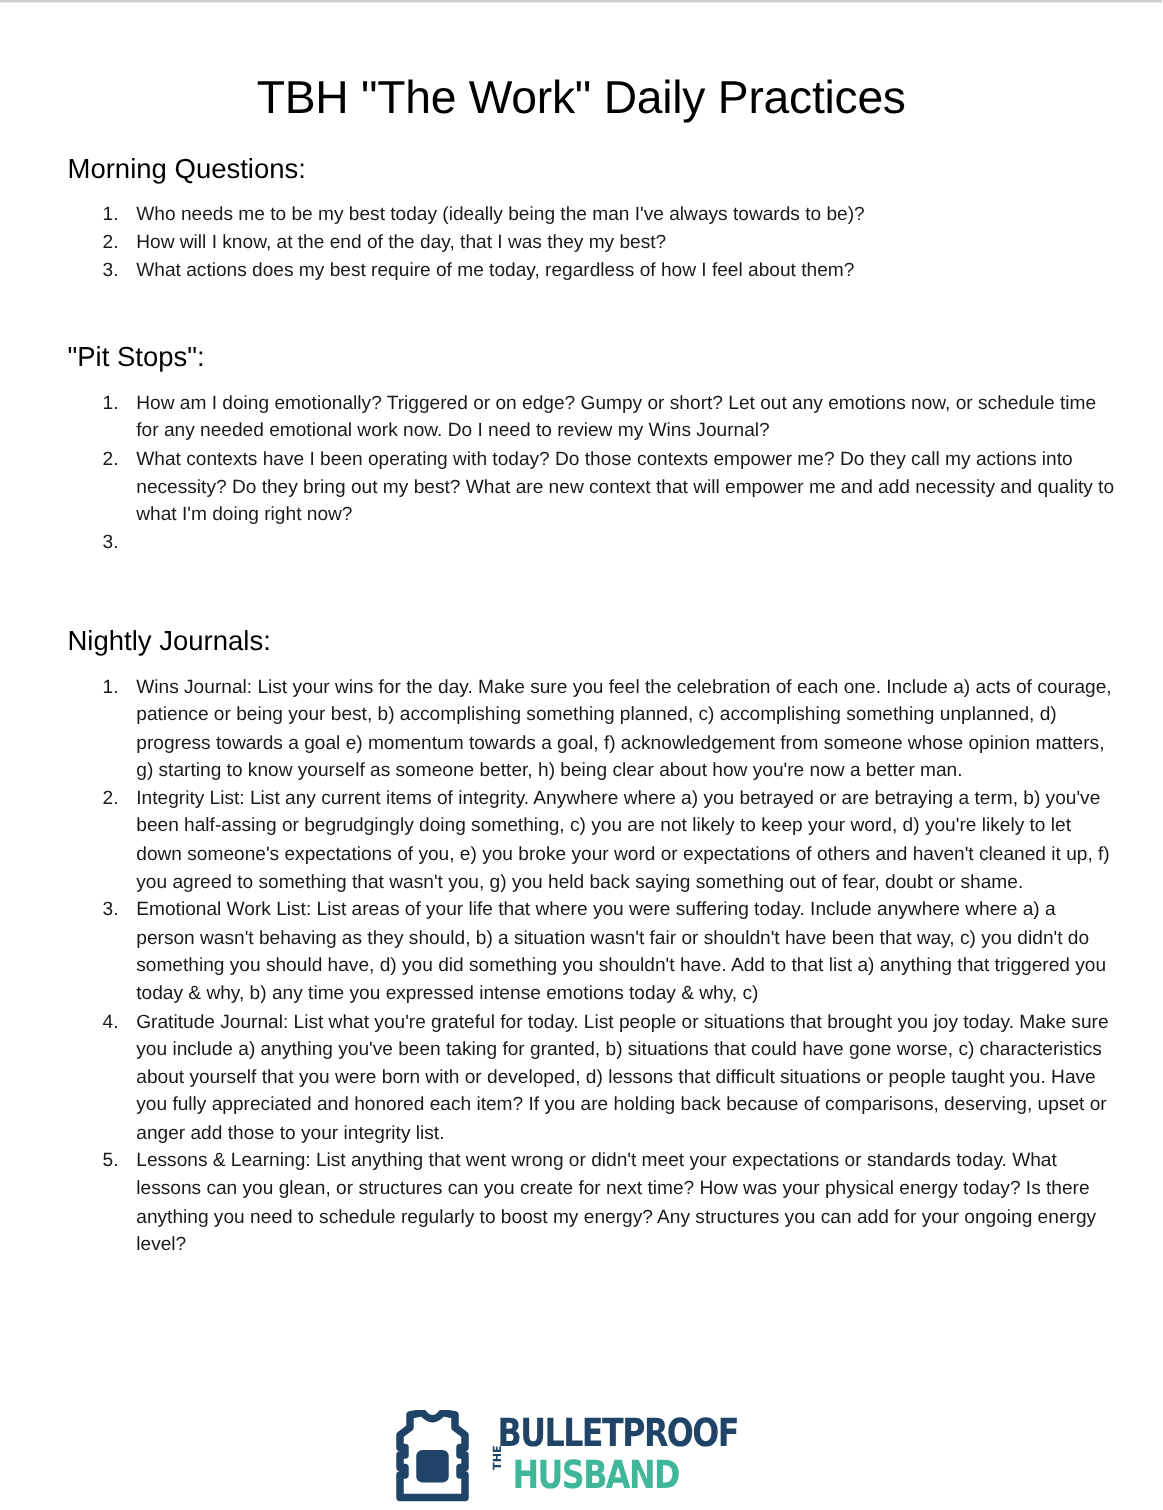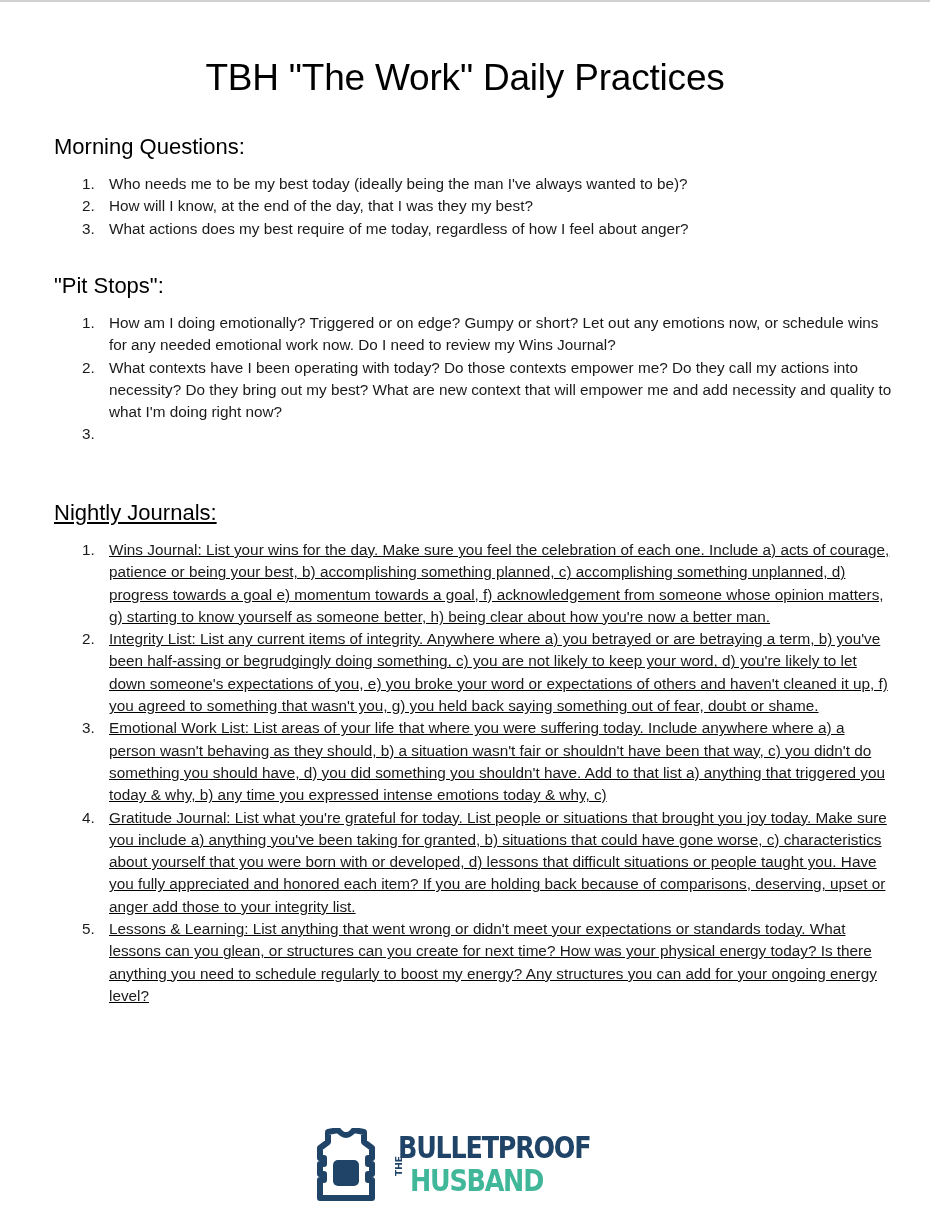--- a/index.html
+++ b/index.html
@@ -115,39 +115,39 @@
       white-space: nowrap;
     }
   </style>
 </head>
 <body>
 
 <div class="top-border"></div>
 
 <h1 class="title">TBH "The Work" Daily Practices</h1>
 
-<div class="section" style="top:133px;">
+<div class="section" style="top:121px;">
   <h2>Morning Questions:</h2>
   <ol style="margin-top:12px;">
-    <li><span class="num">1.</span><span>Who needs me to be my best today (ideally being the man I've always wanted to be)?</span></li>
+    <li><span class="num">1.</span><span>Who needs me to be my best today (ideally being the man I've always towards to be)?</span></li>
     <li><span class="num">2.</span><span>How will I know, at the end of the day, that I was they my best?</span></li>
-    <li><span class="num">3.</span><span>What actions does my best require of me today, regardless of how I feel about anger?</span></li>
+    <li><span class="num">3.</span><span>What actions does my best require of me today, regardless of how I feel about them?</span></li>
   </ol>
 </div>
 
 <div class="section" style="top:272px;">
   <h2>"Pit Stops":</h2>
   <ol style="margin-top:12px;">
-    <li><span class="num">1.</span><span>How am I doing emotionally?  Triggered or on edge?  Gumpy or short?  Let out any emotions now, or schedule wins for any needed emotional work now. Do I need to review my Wins Journal?</span></li>
+    <li><span class="num">1.</span><span>How am I doing emotionally?  Triggered or on edge?  Gumpy or short?  Let out any emotions now, or schedule time for any needed emotional work now. Do I need to review my Wins Journal?</span></li>
     <li><span class="num">2.</span><span>What contexts have I been operating with today?  Do those contexts empower me?  Do they call my actions into necessity?  Do they bring out my best? What are new context that will empower me and add necessity and quality to what I'm doing right now?</span></li>
     <li><span class="num">3.</span></li>
   </ol>
 </div>
 
-<div class="section" style="top:499px;text-decoration:underline;">
+<div class="section" style="top:499px;">
   <h2>Nightly Journals:</h2>
   <ol style="margin-top:12px;">
     <li><span class="num">1.</span><span>Wins Journal: List your wins for the day. Make sure you feel the celebration of each one. Include a) acts of courage, patience or being your best, b) accomplishing something planned, c) accomplishing something unplanned, d) progress towards a goal e) momentum towards a goal, f) acknowledgement from someone whose opinion matters, g) starting to know yourself as someone better, h) being clear about how you're now a better man.</span></li>
     <li><span class="num">2.</span><span>Integrity List: List any current items of integrity. Anywhere where a) you betrayed or are betraying a term, b) you've been half-assing or begrudgingly doing something, c) you are not likely to keep your word, d) you're likely to let down someone's expectations of you, e) you broke your word or expectations of others and haven't cleaned it up, f) you agreed to something that wasn't you, g) you held back saying something out of fear, doubt or shame.</span></li>
     <li><span class="num">3.</span><span>Emotional Work List: List areas of your life that where you were suffering today. Include anywhere where a) a person wasn't behaving as they should, b) a situation wasn't fair or shouldn't have been that way, c) you didn't do something you should have, d) you did something you shouldn't have.  Add to that list a) anything that triggered you today &amp; why, b) any time you expressed intense emotions today &amp; why, c)</span></li>
     <li><span class="num">4.</span><span>Gratitude Journal: List what you're grateful for today. List people or situations that brought you joy today. Make sure you include a) anything you've been taking for granted, b) situations that could have gone worse, c) characteristics about yourself that you were born with or developed, d) lessons that difficult situations or people taught you.  Have you fully appreciated and honored each item? If you are holding back because of comparisons, deserving, upset or anger add those to your integrity list.</span></li>
     <li><span class="num">5.</span><span>Lessons &amp; Learning: List anything that went wrong or didn't meet your expectations or standards today. What lessons can you glean, or structures can you create for next time? How was your physical energy today?  Is there anything you need to schedule regularly to boost my energy?  Any structures you can add for your ongoing energy level?</span></li>
   </ol>
 </div>
 

